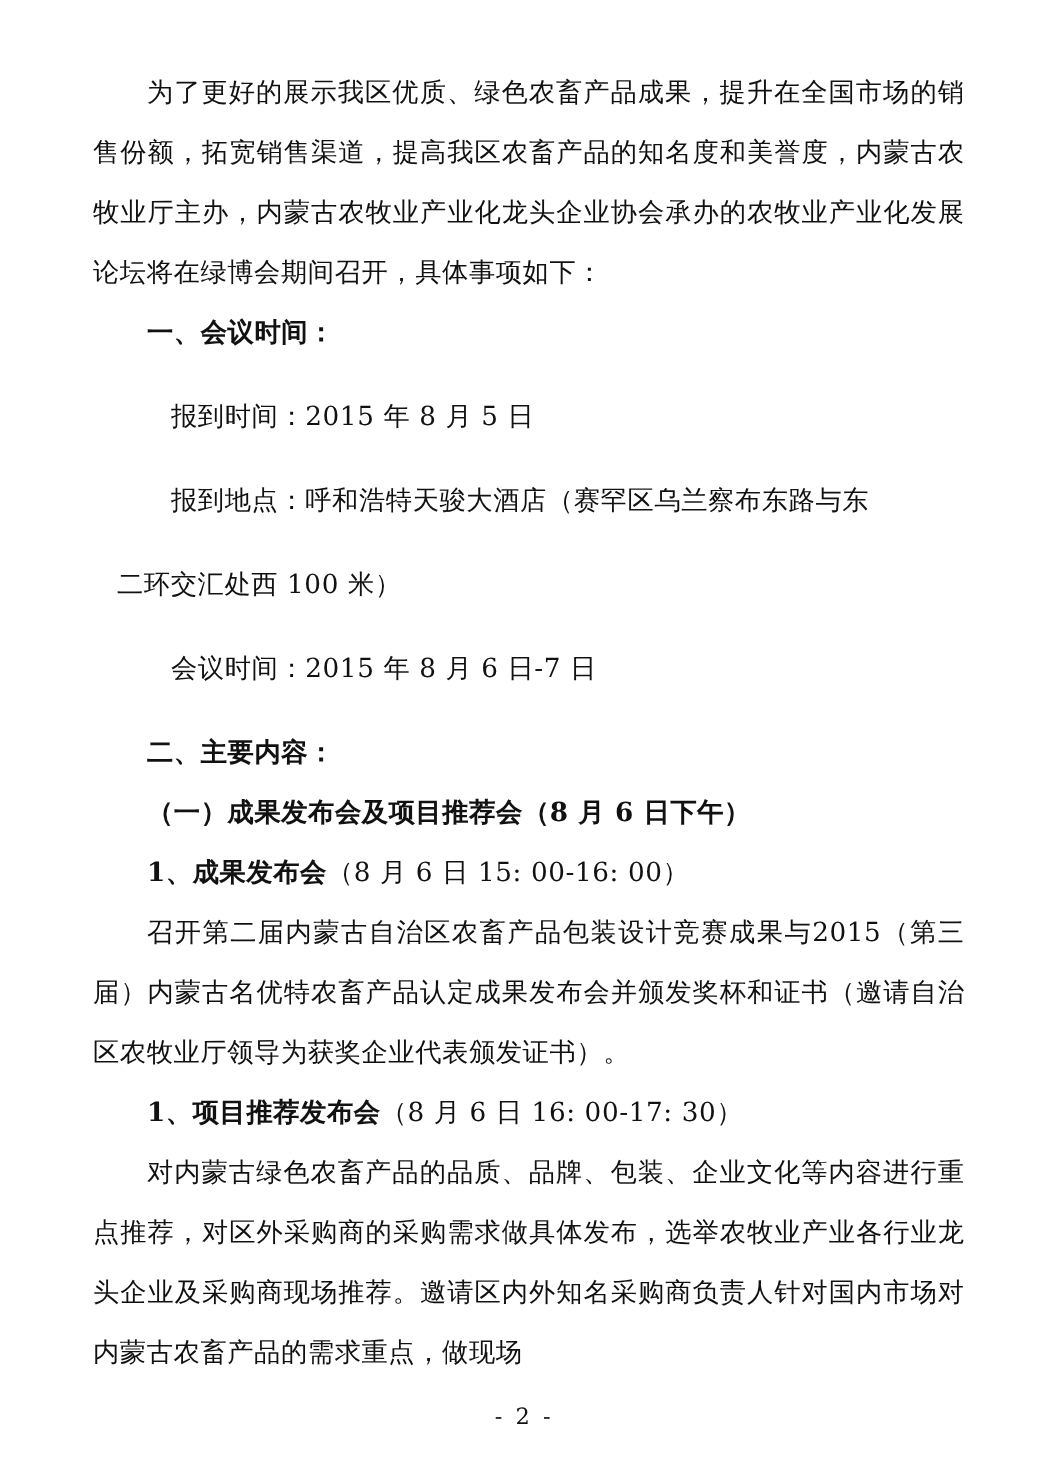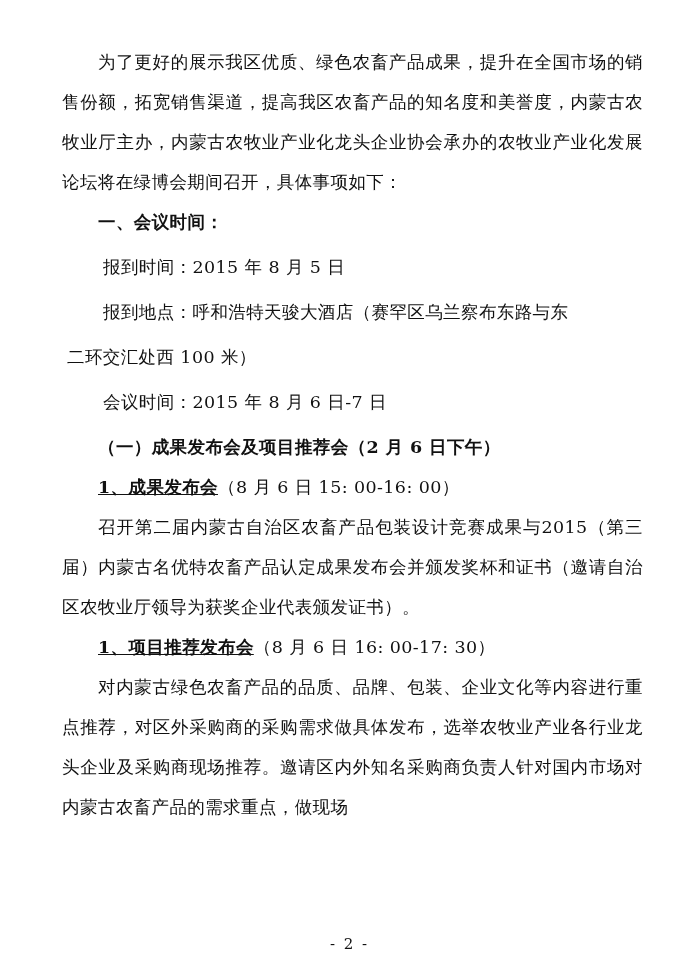--- a/index.html
+++ b/index.html
@@ -48,26 +48,25 @@
   }
   .subheading {
     font-size: 17.5px;
     line-height: 40px;
     margin: 0;
     text-indent: 36px;
     letter-spacing: 0.4px;
   }
   .subheading .bold {
     font-weight: bold;
-    text-decoration: underline;
   }
   .line-plain {
     font-size: 17.5px;
     line-height: 40px;
-    margin: 5px;
+    margin: 16px;
     text-indent: 36px;
     letter-spacing: 0.4px;
   }
   .footer {
     position: absolute;
     left: 0;
     bottom: 24px;
     width: 100%;
     text-align: center;
     font-size: 15px;
@@ -87,22 +86,23 @@
 
   <p class="line-plain">报到时间：2015 年 8 月 5 日</p>
 
   <p class="line-plain">报到地点：呼和浩特天骏大酒店（赛罕区乌兰察布东路与东</p>
 
   <p class="line-plain" style="text-indent:0;">二环交汇处西 100 米）</p>
 
   <p class="line-plain">会议时间：2015 年 8 月 6 日-7 日</p>
 
 
+  <p class="heading">二、主要内容：</p>
 
-  <p class="heading">（一）成果发布会及项目推荐会（2 月 6 日下午）</p>
+  <p class="heading">（一）成果发布会及项目推荐会（8 月 6 日下午）</p>
 
   <p class="subheading"><span class="bold">1、成果发布会</span><span>（8 月 6 日 15: 00-16: 00）</span></p>
 
   <p class="para indent2">召开第二届内蒙古自治区农畜产品包装设计竞赛成果与2015（第三届）内蒙古名优特农畜产品认定成果发布会并颁发奖杯和证书（邀请自治区农牧业厅领导为获奖企业代表颁发证书）。</p>
 
   <p class="subheading"><span class="bold">1、项目推荐发布会</span><span>（8 月 6 日 16: 00-17: 30）</span></p>
 
   <p class="para indent2">对内蒙古绿色农畜产品的品质、品牌、包装、企业文化等内容进行重点推荐，对区外采购商的采购需求做具体发布，选举农牧业产业各行业龙头企业及采购商现场推荐。邀请区内外知名采购商负责人针对国内市场对内蒙古农畜产品的需求重点，做现场</p>
 
 </div>

